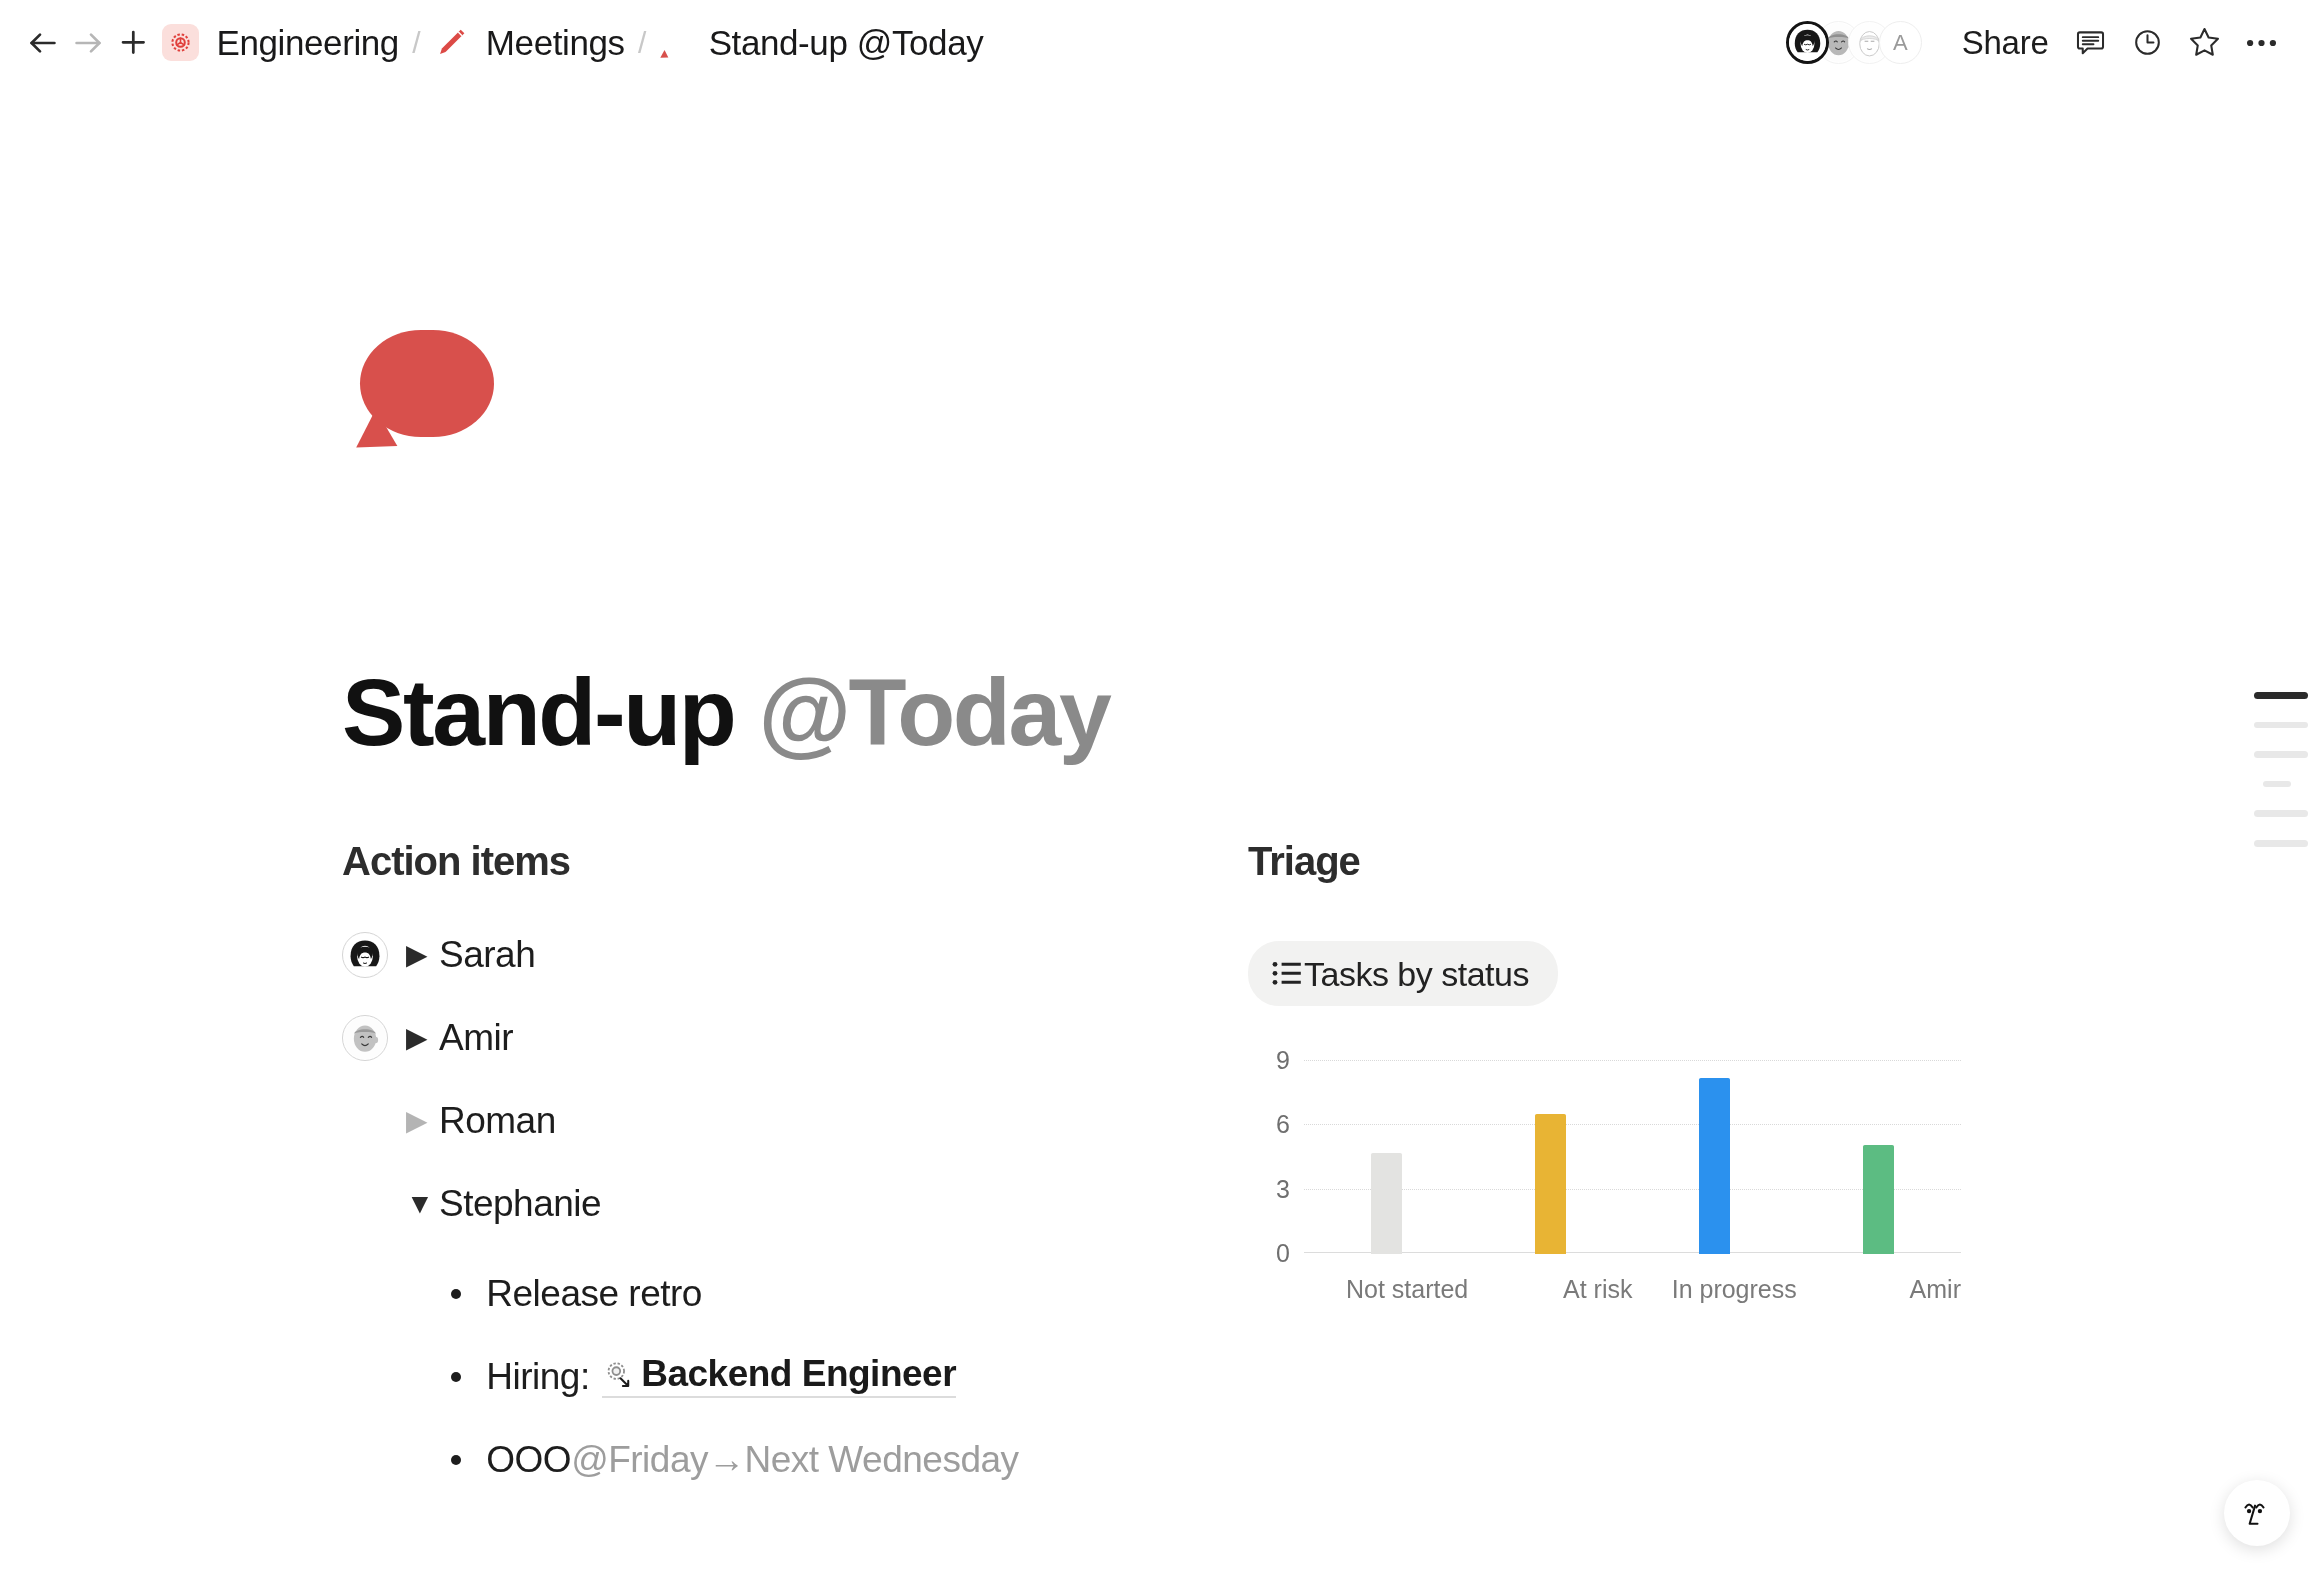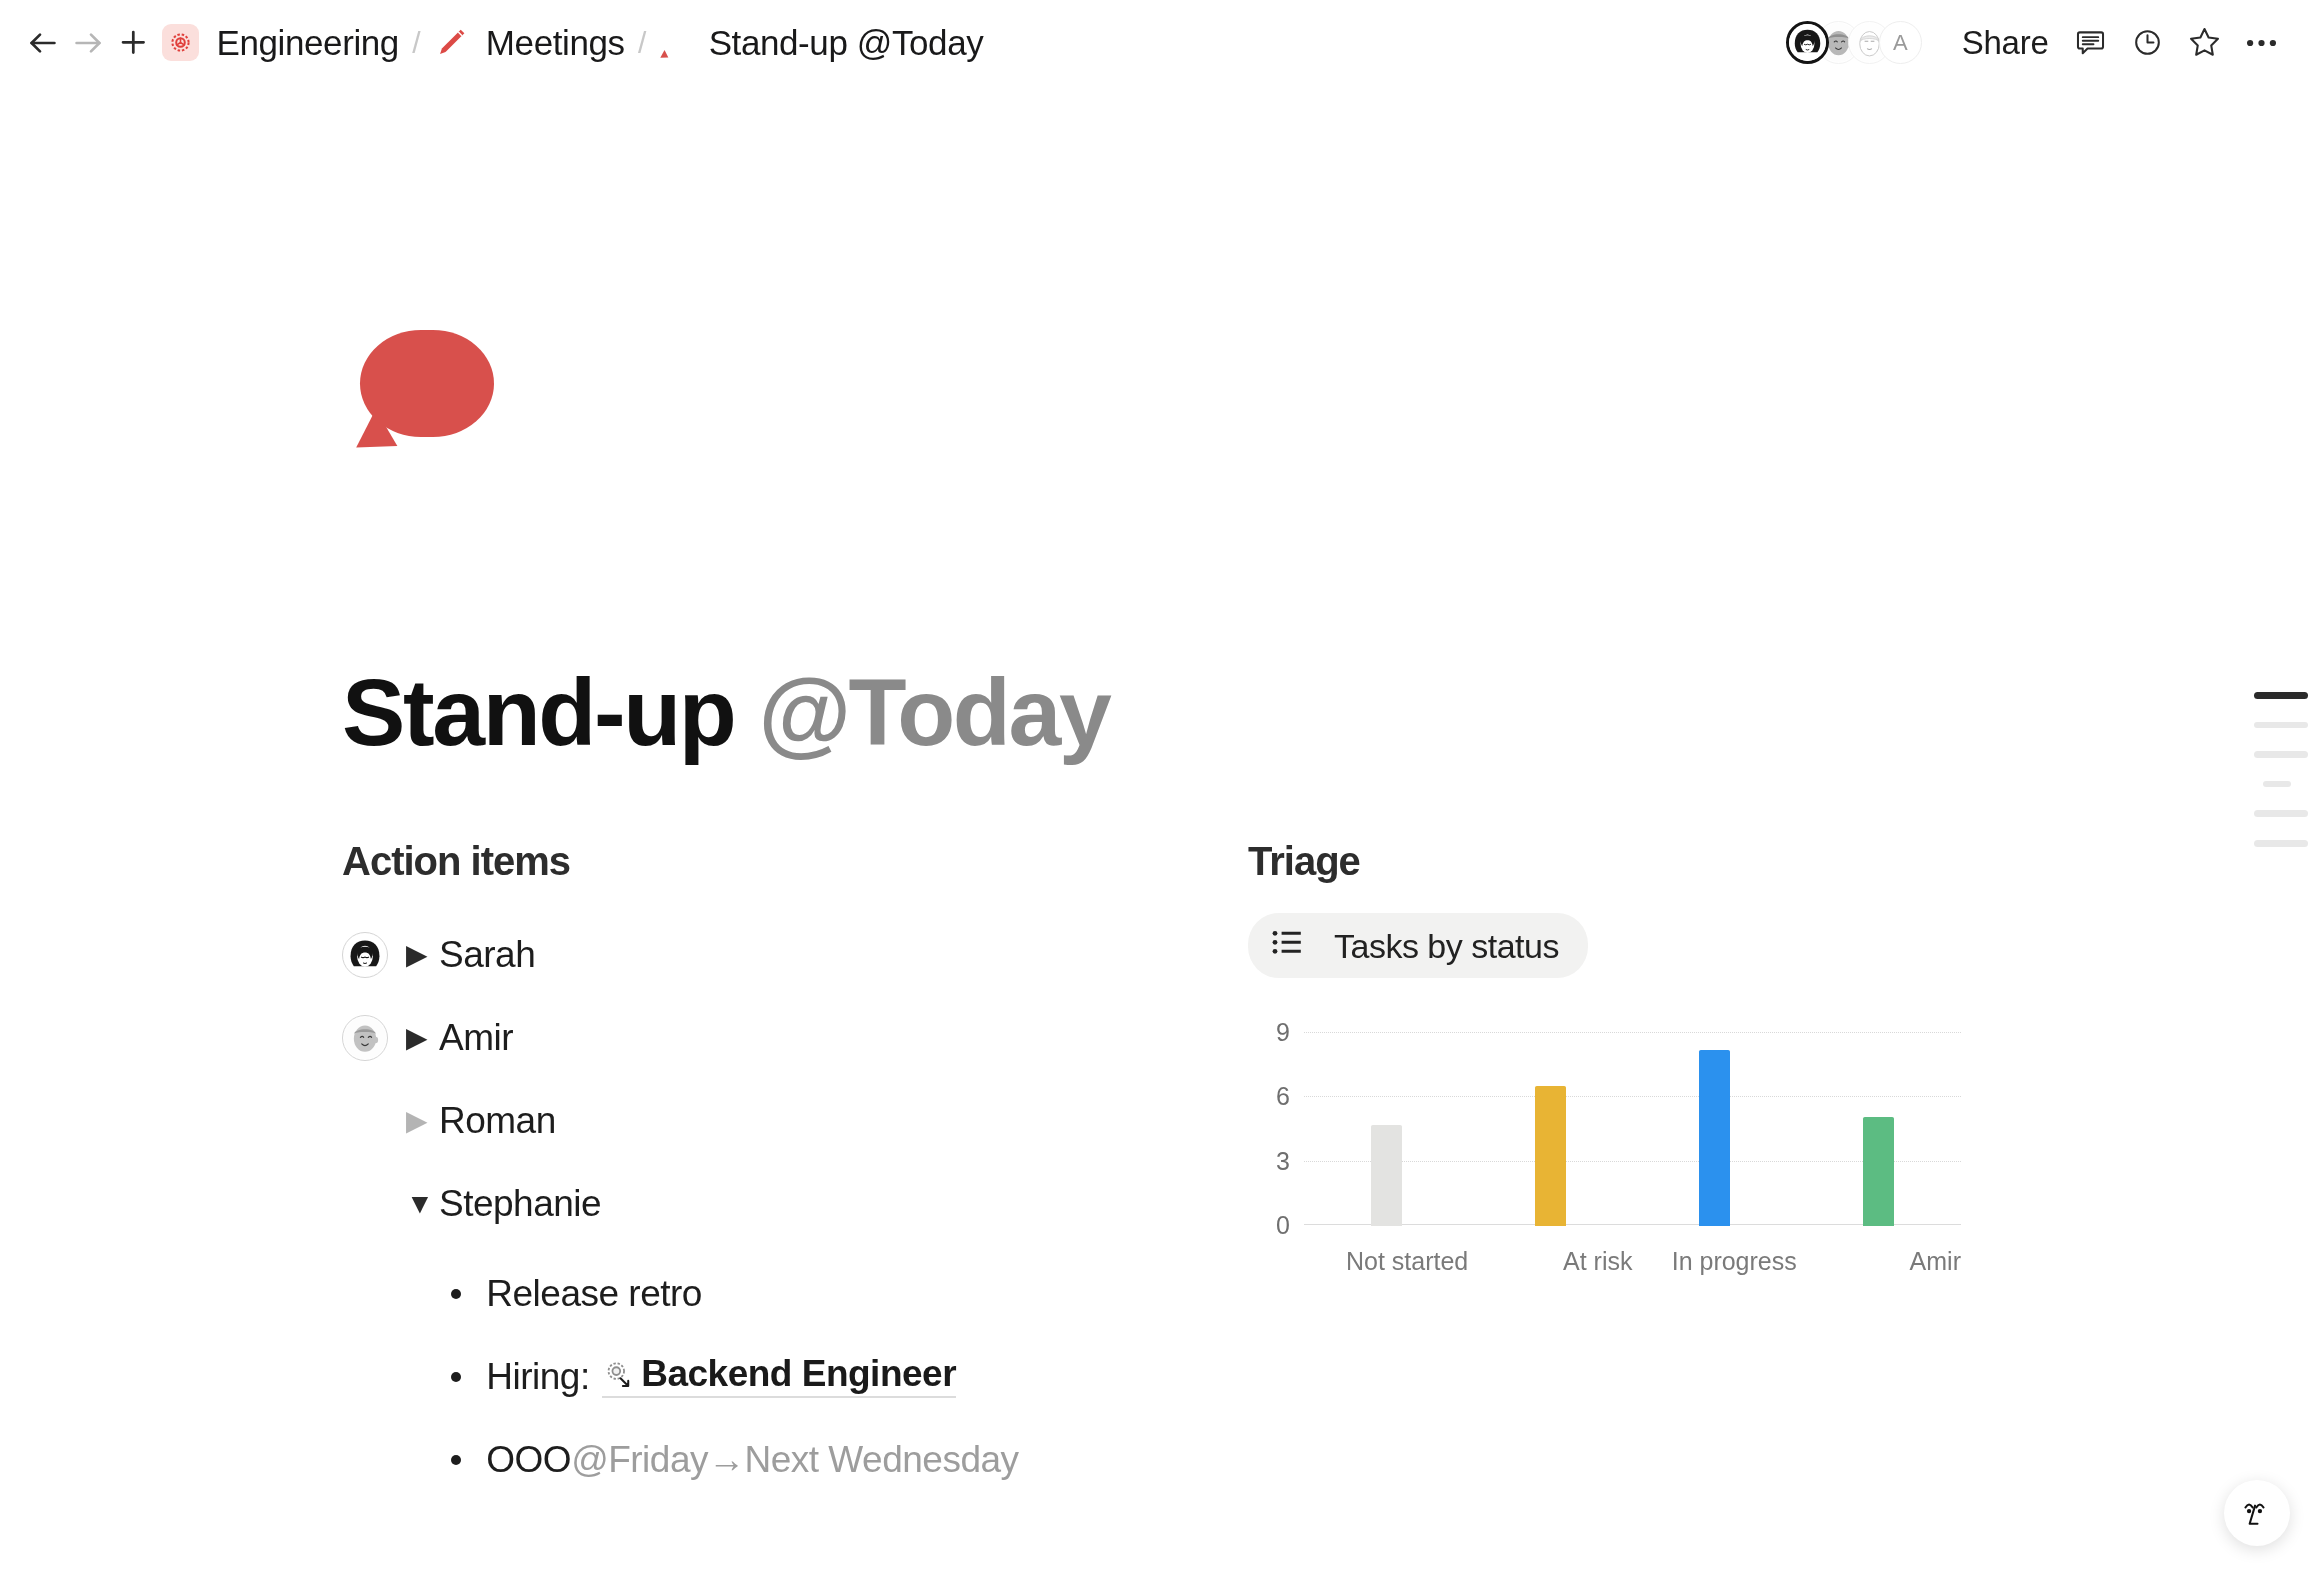--- a/index.html
+++ b/index.html
@@ -273,25 +273,27 @@
     border-bottom: 2.4px solid #dcdcdc;
     padding-bottom: 3.6px;
     margin-left: 12px;
     cursor: pointer;
   }
   .mention-link .link-ico { width: 31px; height: 31px; flex: 0 0 auto; }
 
   
   .chip {
     display: inline-flex;
-    gap: 32px;
+    align-items: center;
+    gap: 2px;
     background: #f2f2f1;
     border-radius: 31px;
     padding: 15.7px 29px 15.7px 24px;
     cursor: pointer;
+    margin-top: 28px;
   }
   .chip-label {
     font-size: 34px;
     letter-spacing: -0.5px;
     color: #222;
     line-height: 1;
     white-space: nowrap;
   }
   .list-ico { width: 30px; height: 26.6px; flex: 0 0 auto; }
 

